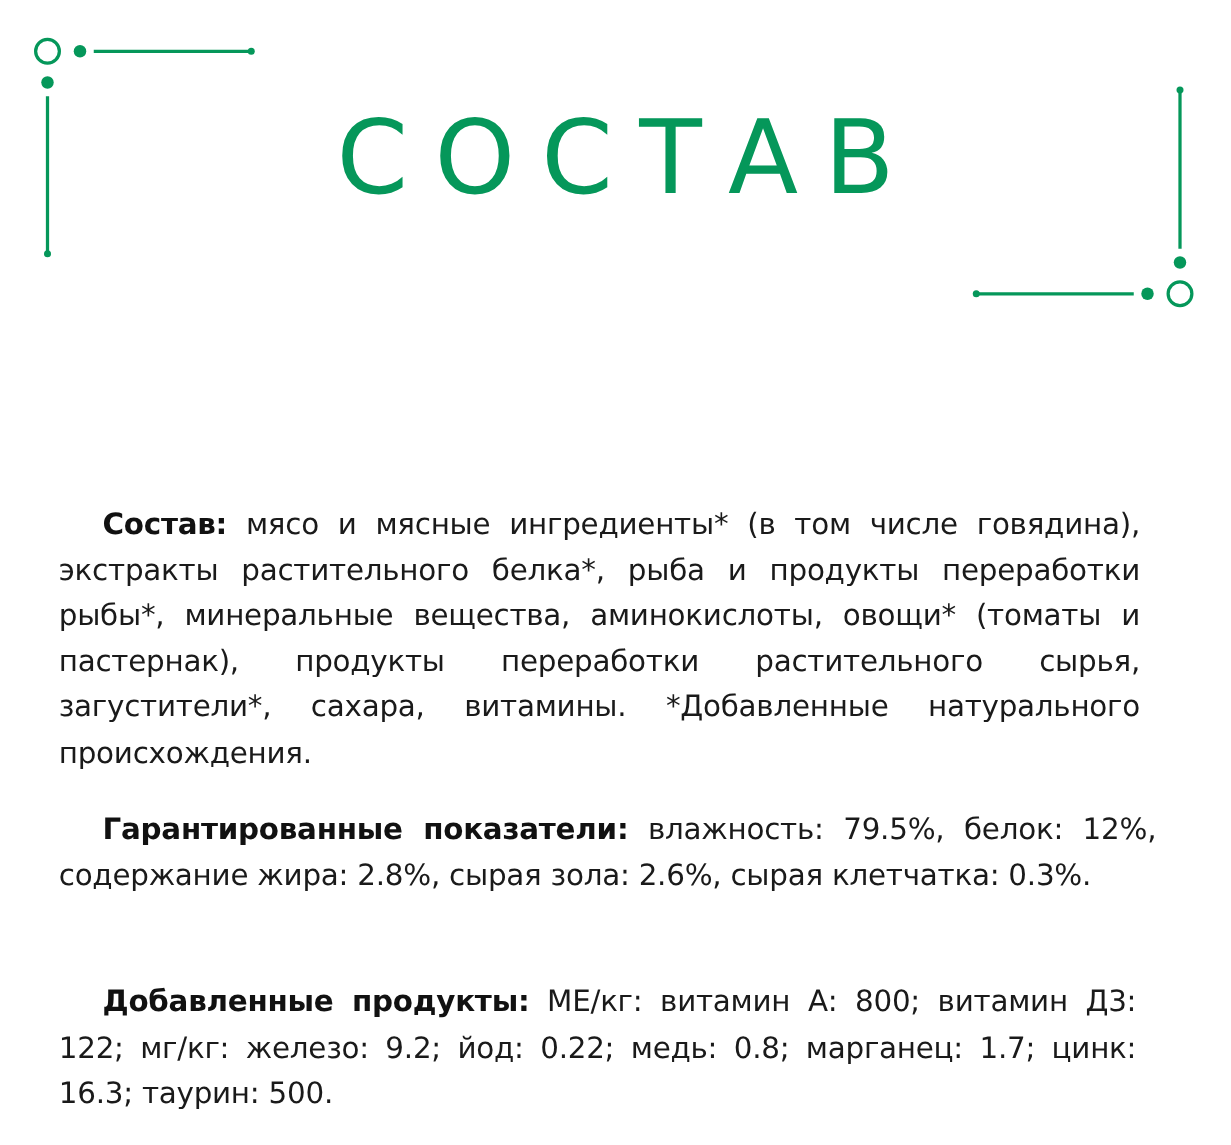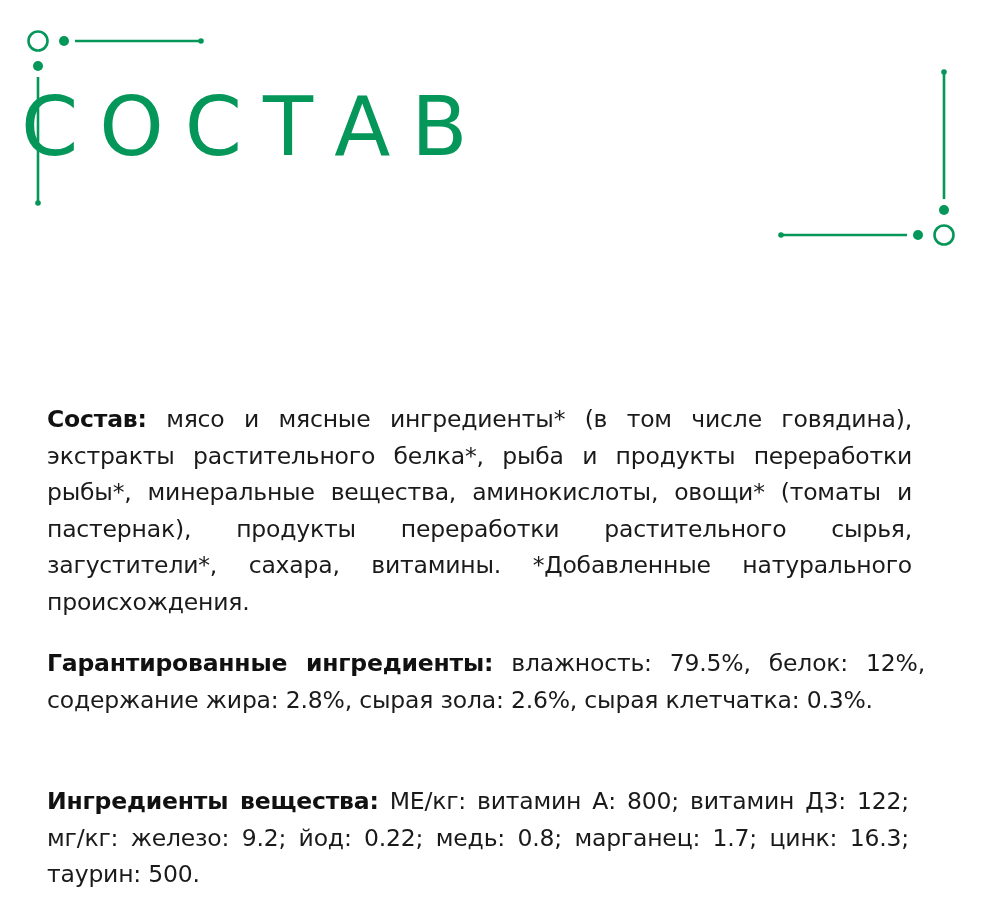--- a/index.html
+++ b/index.html
@@ -17,21 +17,21 @@
     .corner-decor {
       position: absolute;
       left: 0;
       top: 0;
     }
     .page-title {
       position: absolute;
       left: 0;
       width: 985px;
       top: 77px;
-      text-align: left;
+      text-align: center;
       font-family: "DejaVu Sans", sans-serif;
       font-size: 82px;
       font-weight: normal;
       letter-spacing: 21px;
       text-indent: 21px;
       line-height: 100px;
       color: #05975a;
       margin: 0;
     }
     .content {
@@ -47,20 +47,21 @@
       font-family: "DejaVu Sans", sans-serif;
       font-size: 23.5px;
       line-height: 36.5px;
       text-align: justify;
       letter-spacing: -0.2px;
       word-spacing: 0px;
     }
     .para b {
       font-weight: bold;
       color: #111111;
+      margin-left: 35px;
     }
     .p1 { top: 401px; width: 865px; }
     .p2 { top: 645px; width: 878px; }
     .p3 { top: 783px; width: 862px; }
   </style>
 </head>
 <body>
 
 <svg class="corner-decor" width="985" height="916" viewBox="0 0 985 916" xmlns="http://www.w3.org/2000/svg">
   <g fill="#05975a" stroke="#05975a">
@@ -81,16 +82,16 @@
     <line x1="944" y1="72" x2="944" y2="199" stroke-width="2.6"></line>
     <circle cx="944" cy="72" r="2.8" stroke="none"></circle>
   </g>
 </svg>
 
 <h1 class="page-title">СОСТАВ</h1>
 
 <div class="content">
   <p class="para p1"><b>Состав:</b><span> мясо и мясные ингредиенты* (в том числе говядина), экстракты растительного белка*, рыба и продукты переработки рыбы*, минеральные вещества, аминокислоты, овощи* (томаты и пастернак), продукты переработки растительного сырья, загустители*, сахара, витамины. *Добавленные натурального происхождения.</span></p>
 
-  <p class="para p2"><b>Гарантированные ингредиенты:</b><span> влажность: 79.5%, белок: 12%, содержание жира: 2.8%, сырая зола: 2.6%, сырая клетчатка: 0.3%.</span></p>
+  <p class="para p2"><b>Гарантированные показатели:</b><span> влажность: 79.5%, белок: 12%, содержание жира: 2.8%, сырая зола: 2.6%, сырая клетчатка: 0.3%.</span></p>
 
-  <p class="para p3"><b>Ингредиенты вещества:</b><span> МЕ/кг: витамин А: 800; витамин Д3: 122; мг/кг: железо: 9.2; йод: 0.22; медь: 0.8; марганец: 1.7; цинк: 16.3; таурин: 500.</span></p>
+  <p class="para p3"><b>Добавленные продукты:</b><span> МЕ/кг: витамин А: 800; витамин Д3: 122; мг/кг: железо: 9.2; йод: 0.22; медь: 0.8; марганец: 1.7; цинк: 16.3; таурин: 500.</span></p>
 </div>
 
 </body></html>

